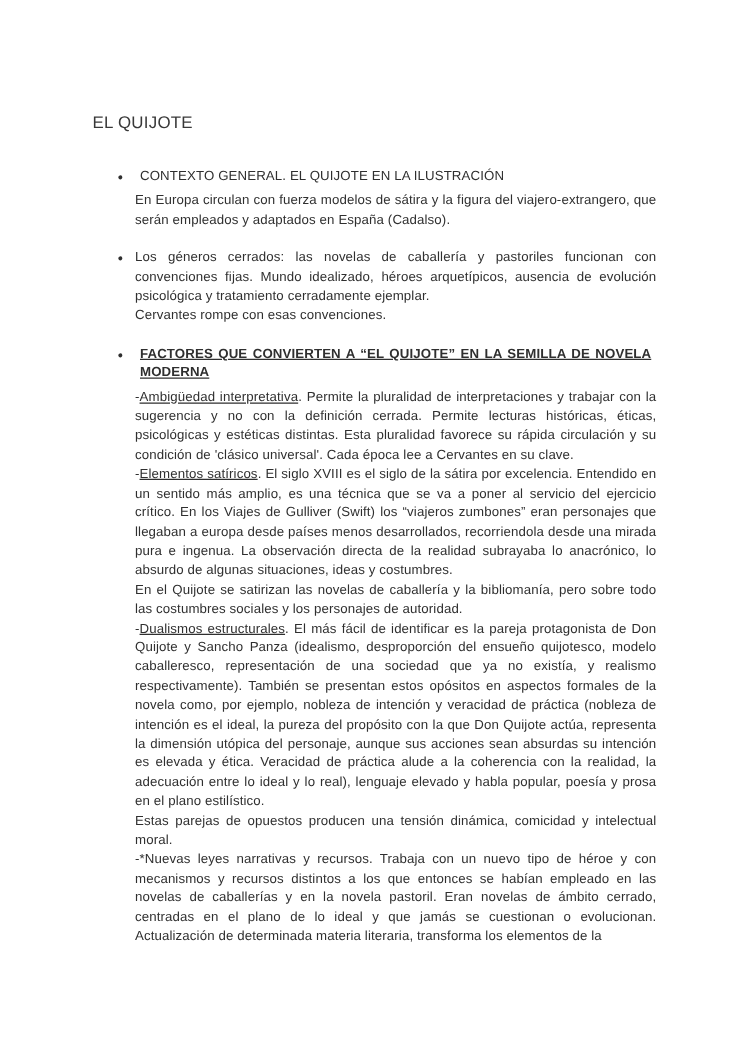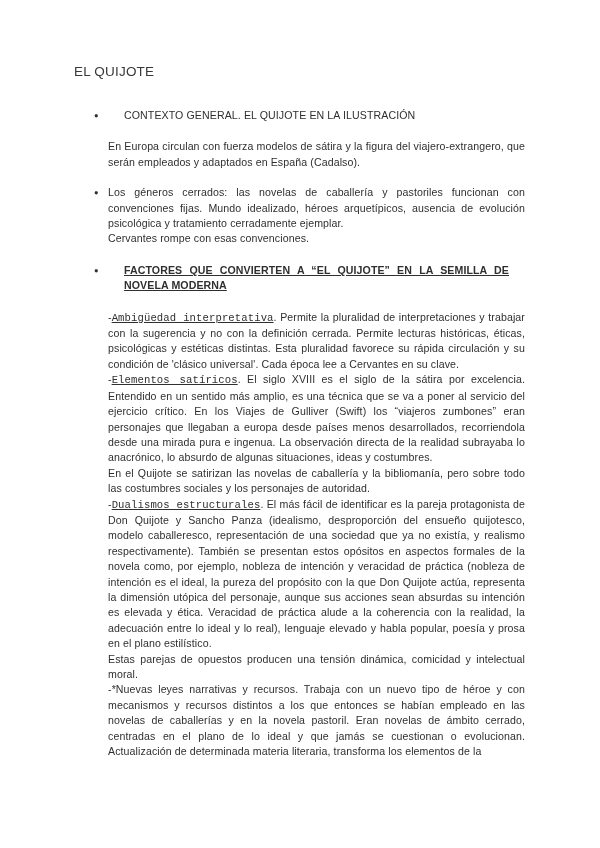--- a/index.html
+++ b/index.html
@@ -11,21 +11,21 @@
     width: 600px;
     height: 848px;
     overflow: hidden;
     font-family: "Liberation Sans", sans-serif;
     color: #2f2f2f;
   }
   .page {
     box-sizing: border-box;
     width: 600px;
     height: 848px;
-    padding: 64px 75px 0 74px;
+    padding: 90px 75px 0 74px;
     background: #ffffff;
   }
   .doc-title {
     font-size: 13.5px;
     font-weight: 400;
     line-height: 16px;
     margin: 0 0 28px 0;
     color: #383838;
     letter-spacing: 0.2px;
   }
@@ -42,38 +42,38 @@
   .section:last-child { margin-bottom: 0; }
   .bullet {
     position: absolute;
     left: 20px;
     top: 0;
     font-size: 7.5px;
     line-height: 15.4px;
     color: #2f2f2f;
   }
   .heading {
-    margin: 16px;
+    margin: 4px;
     font-size: 10.6px;
     line-height: 15.4px;
     letter-spacing: 0.1px;
   }
   .heading-bold {
     font-weight: 700;
     text-align: justify;
     text-decoration: underline;
   }
   .para {
     margin: 0;
     font-size: 10.6px;
     line-height: 15.4px;
     text-align: justify;
     letter-spacing: 0.1px;
   }
-  .u { text-decoration: underline; font-family: Liberation Mono, monospace; }
+  .u { text-decoration: underline; }
 </style>
 </head>
 <body>
 
 <div class="page">
 
   <h1 class="doc-title">EL QUIJOTE</h1>
 
   <div class="sections">
 

